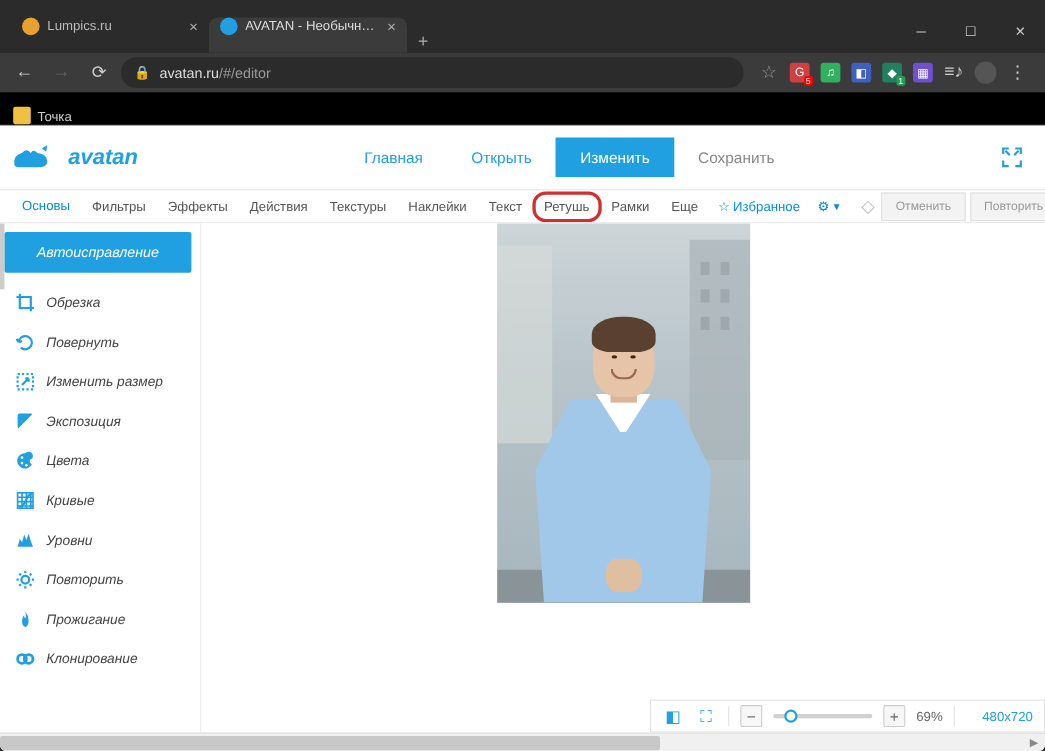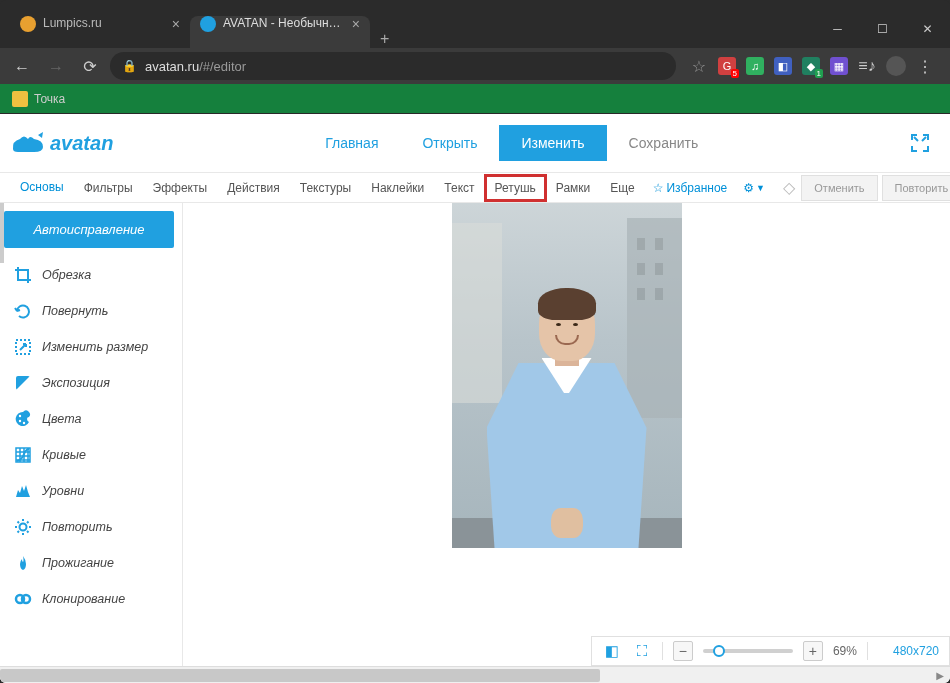--- a/index.html
+++ b/index.html
@@ -21,40 +21,40 @@
 .nav-btn.disabled { color: #666; }
 .omnibox { flex: 1; height: 28px; background: #2b2b2b; border-radius: 14px; display: flex; align-items: center; padding: 0 12px; gap: 8px; color: #ccc; font-size: 13px; }
 .omnibox .lock { font-size: 12px; color: #999; }
 .omnibox .url { color: #999; }
 .ext-icons { display: flex; gap: 10px; align-items: center; padding: 0 8px; }
 .ext { width: 18px; height: 18px; display:flex; align-items:center; justify-content:center; font-size:11px; border-radius:3px; position:relative; color:#fff; }
 .ext.star { color:#999; font-size:16px; }
 .badge { position:absolute; bottom:-3px; right:-3px; font-size:8px; background:red; color:#fff; padding:0 2px; border-radius:2px; line-height:9px;}
 .avatar-ext { width:20px; height:20px; background:#555; border-radius:50%; }
 
-.bookmarks { height: 30px; background: #15803d; display: flex; align-items: center; padding: 0 12px; gap: 6px; color: #ccc; font-size: 12px; border-bottom:1px solid #292929;}
+.bookmarks { height: 30px; background: #000000; display: flex; align-items: flex-end; padding: 0 12px; gap: 6px; color: #ccc; font-size: 12px; border-bottom:1px solid #292929;}
 .bm-fav { width:16px; height:16px; background:#f0c040; border-radius:2px; }
 
 .app { background: #fff; height: calc(683px - 14px - 34px - 36px - 30px); display: flex; flex-direction: column; }
 .app-scroll { flex: 1; display: flex; flex-direction: column; }
 
 .app-header { height: 58px; display: flex; align-items: center; padding: 0 20px 0 10px; }
-.logo { display: flex; align-items: center; gap: 4px; color: #20a0e0; font-weight: bold; font-size: 20px; font-style: italic; }
+.logo { display: flex; align-items: center; gap: 16px; color: #20a0e0; font-weight: bold; font-size: 20px; font-style: italic; }
 .logo-whale { width: 36px; height: 24px; position:relative; }
 .logo-whale svg { width:100%; height:100%; }
 .menu { flex: 1; display: flex; justify-content: center; gap: 0; }
 .menu-item { padding: 10px 22px; font-size: 14px; color: #20a0e0; font-weight: 500; }
 .menu-item.primary { background: #20a0e0; color: #fff; }
 .menu-item.secondary { color: #888; }
 .fullscreen-btn { color:#20a0e0; font-size:16px; position:relative; width:20px; height:20px;}
 
 .toolbar { height: 31px; border-top: 1px solid #e8e8e8; border-bottom: 1px solid #e8e8e8; display: flex; align-items: center; padding: 0 0 0 10px; font-size: 12px; overflow:hidden;}
 .tool-tab { padding: 8px 10px; color: #555; cursor: pointer; white-space: nowrap; }
 .tool-tab.active { color: #0090d8; border-bottom: 2px solid #0090d8; }
-.tool-tab.highlighted { border: 3px solid #d03030; border-radius: 0; padding: 5px 8px; margin: 0 -1px; line-height:1; }
+.tool-tab.highlighted { border: 3px solid #d03030; border-radius: 12px; padding: 5px 8px; margin: 0 -1px; line-height:1; }
 .tool-fav { color: #0090d8; display:flex; align-items:center; gap:3px; padding: 0 8px; }
 .tool-gear { color:#0090d8; padding:0 8px; display:flex; align-items:center; gap:2px;}
 .tool-layers { color:#bbb; padding: 0 6px; font-size:16px;}
 .tool-sep { width:1px; height:20px; background:#e0e0e0; margin:0 2px; }
 .history-btn { padding: 6px 12px; font-size: 11px; color: #999; background:#f3f3f3; border:1px solid #e0e0e0; margin-right:4px;}
 .toolbar-right { margin-left:auto; display:flex; align-items:center; padding-right:8px; }
 
 .workspace { flex: 1; display: flex; overflow: hidden; }
 .sidebar { width: 183px; border-right: 1px solid #e8e8e8; overflow-y: auto; padding: 8px 8px 8px 4px; position:relative; }
 .side-scroll { position:absolute; left:0; top:0; width:4px; height:60px; background:#ccc; }

